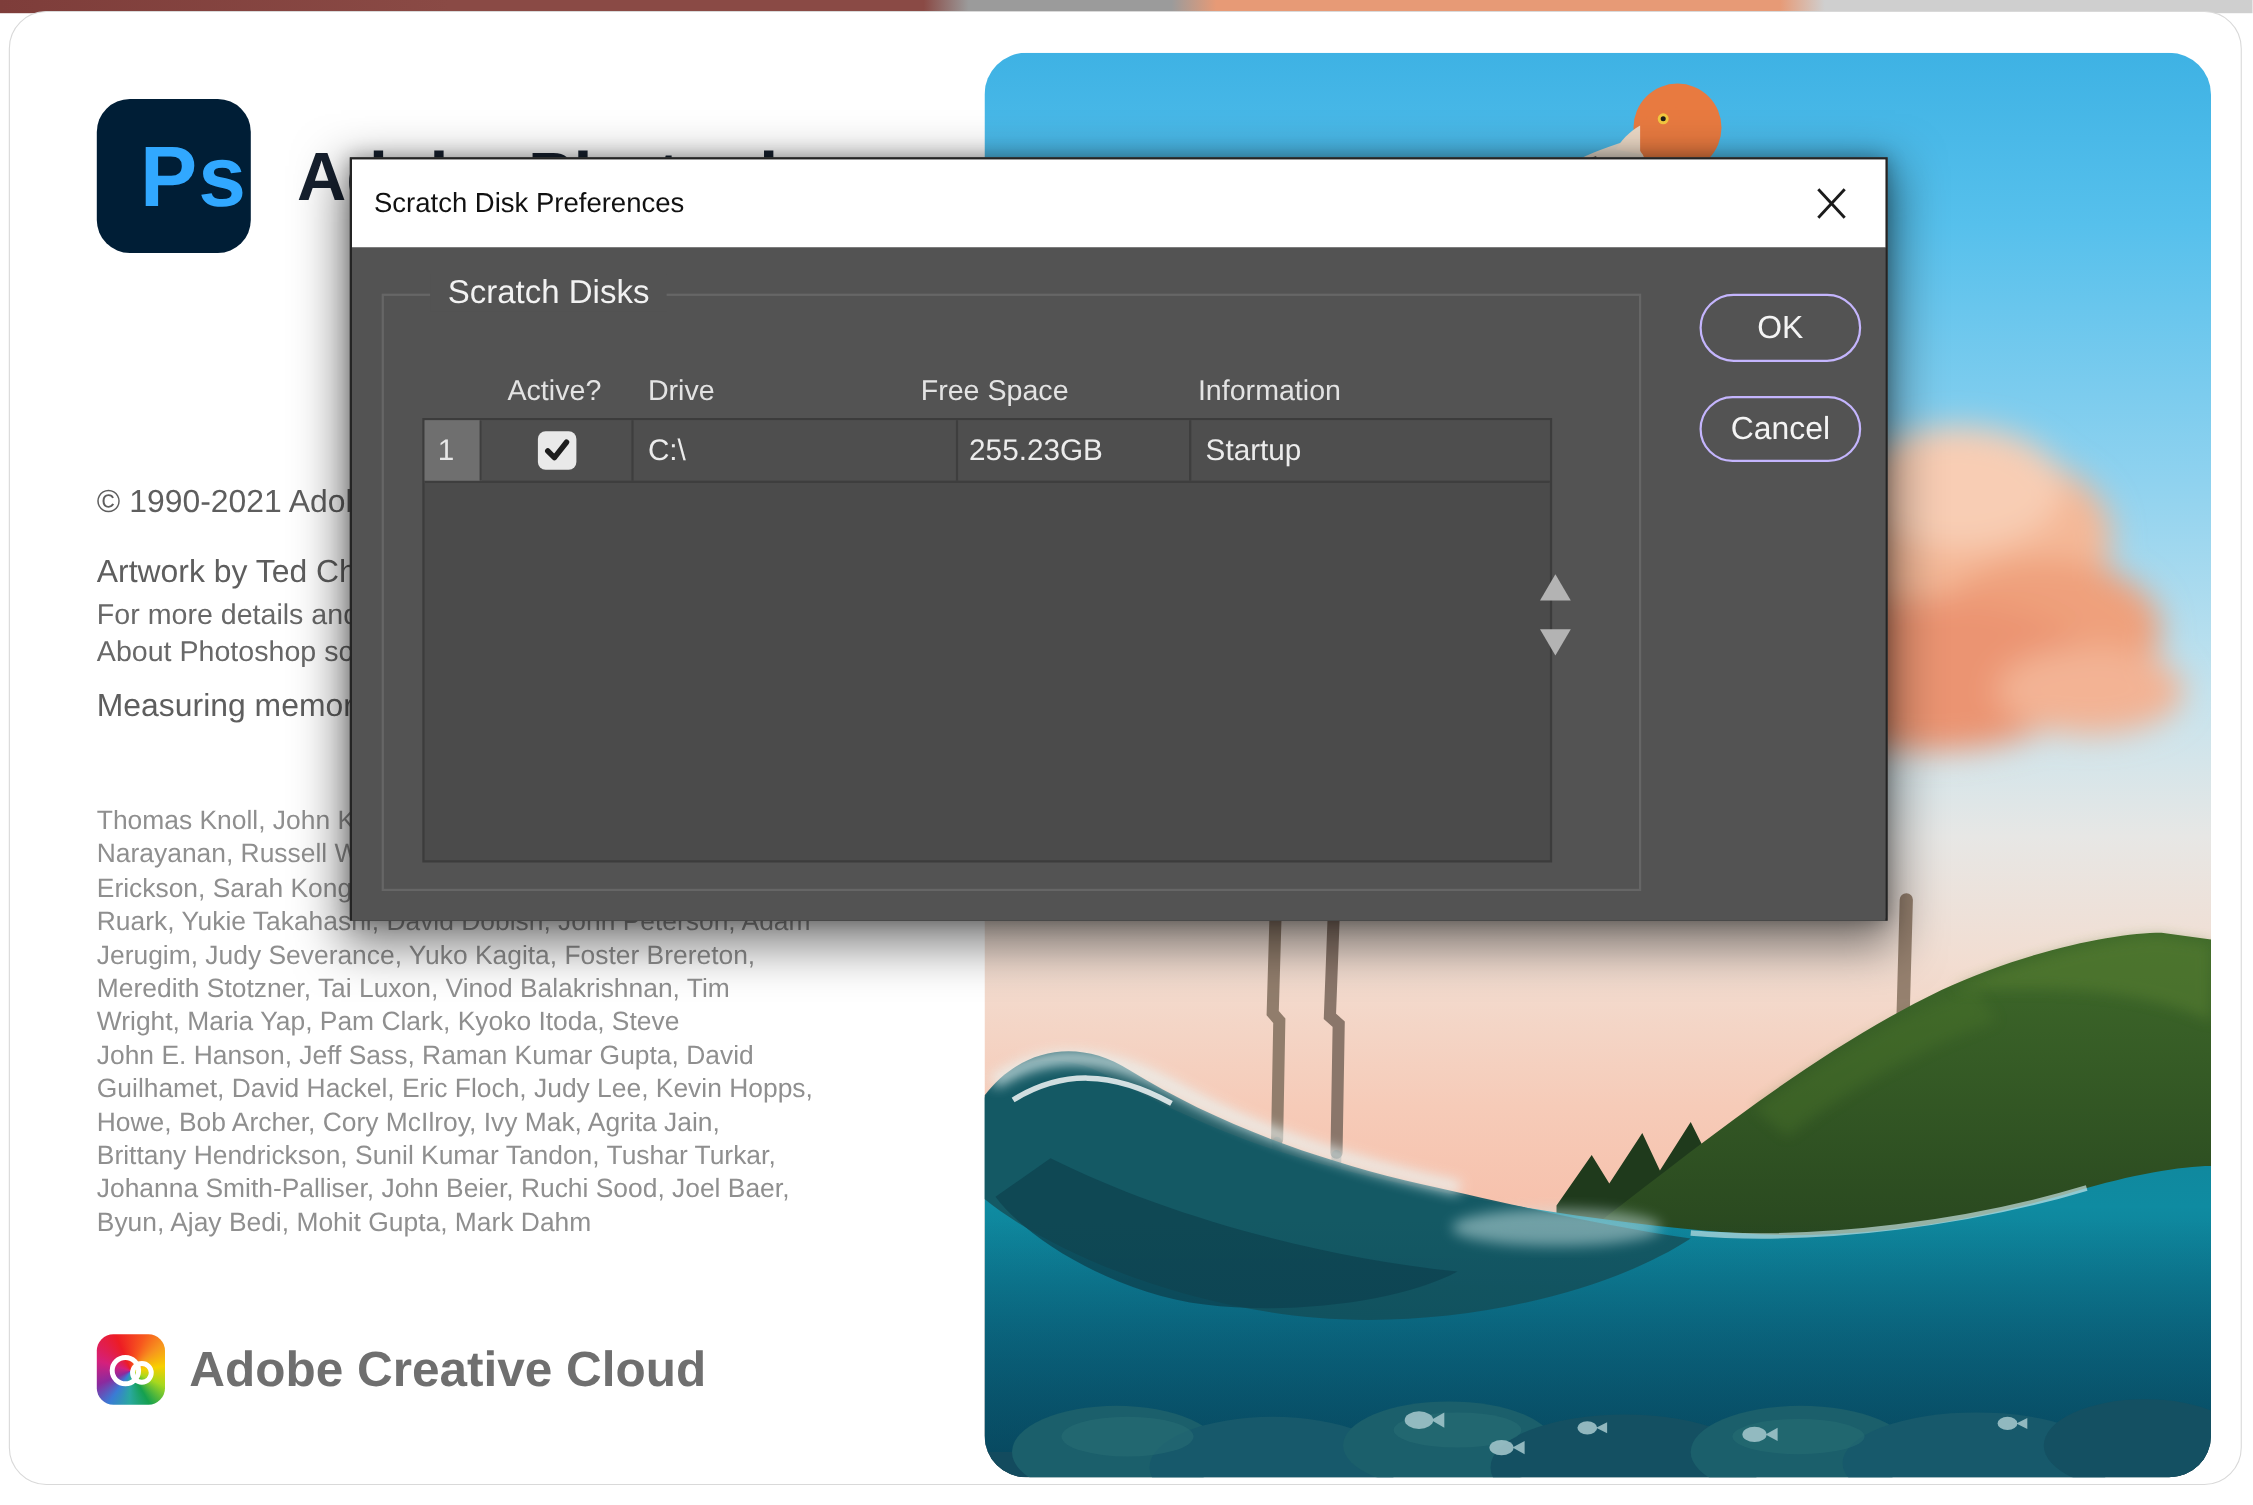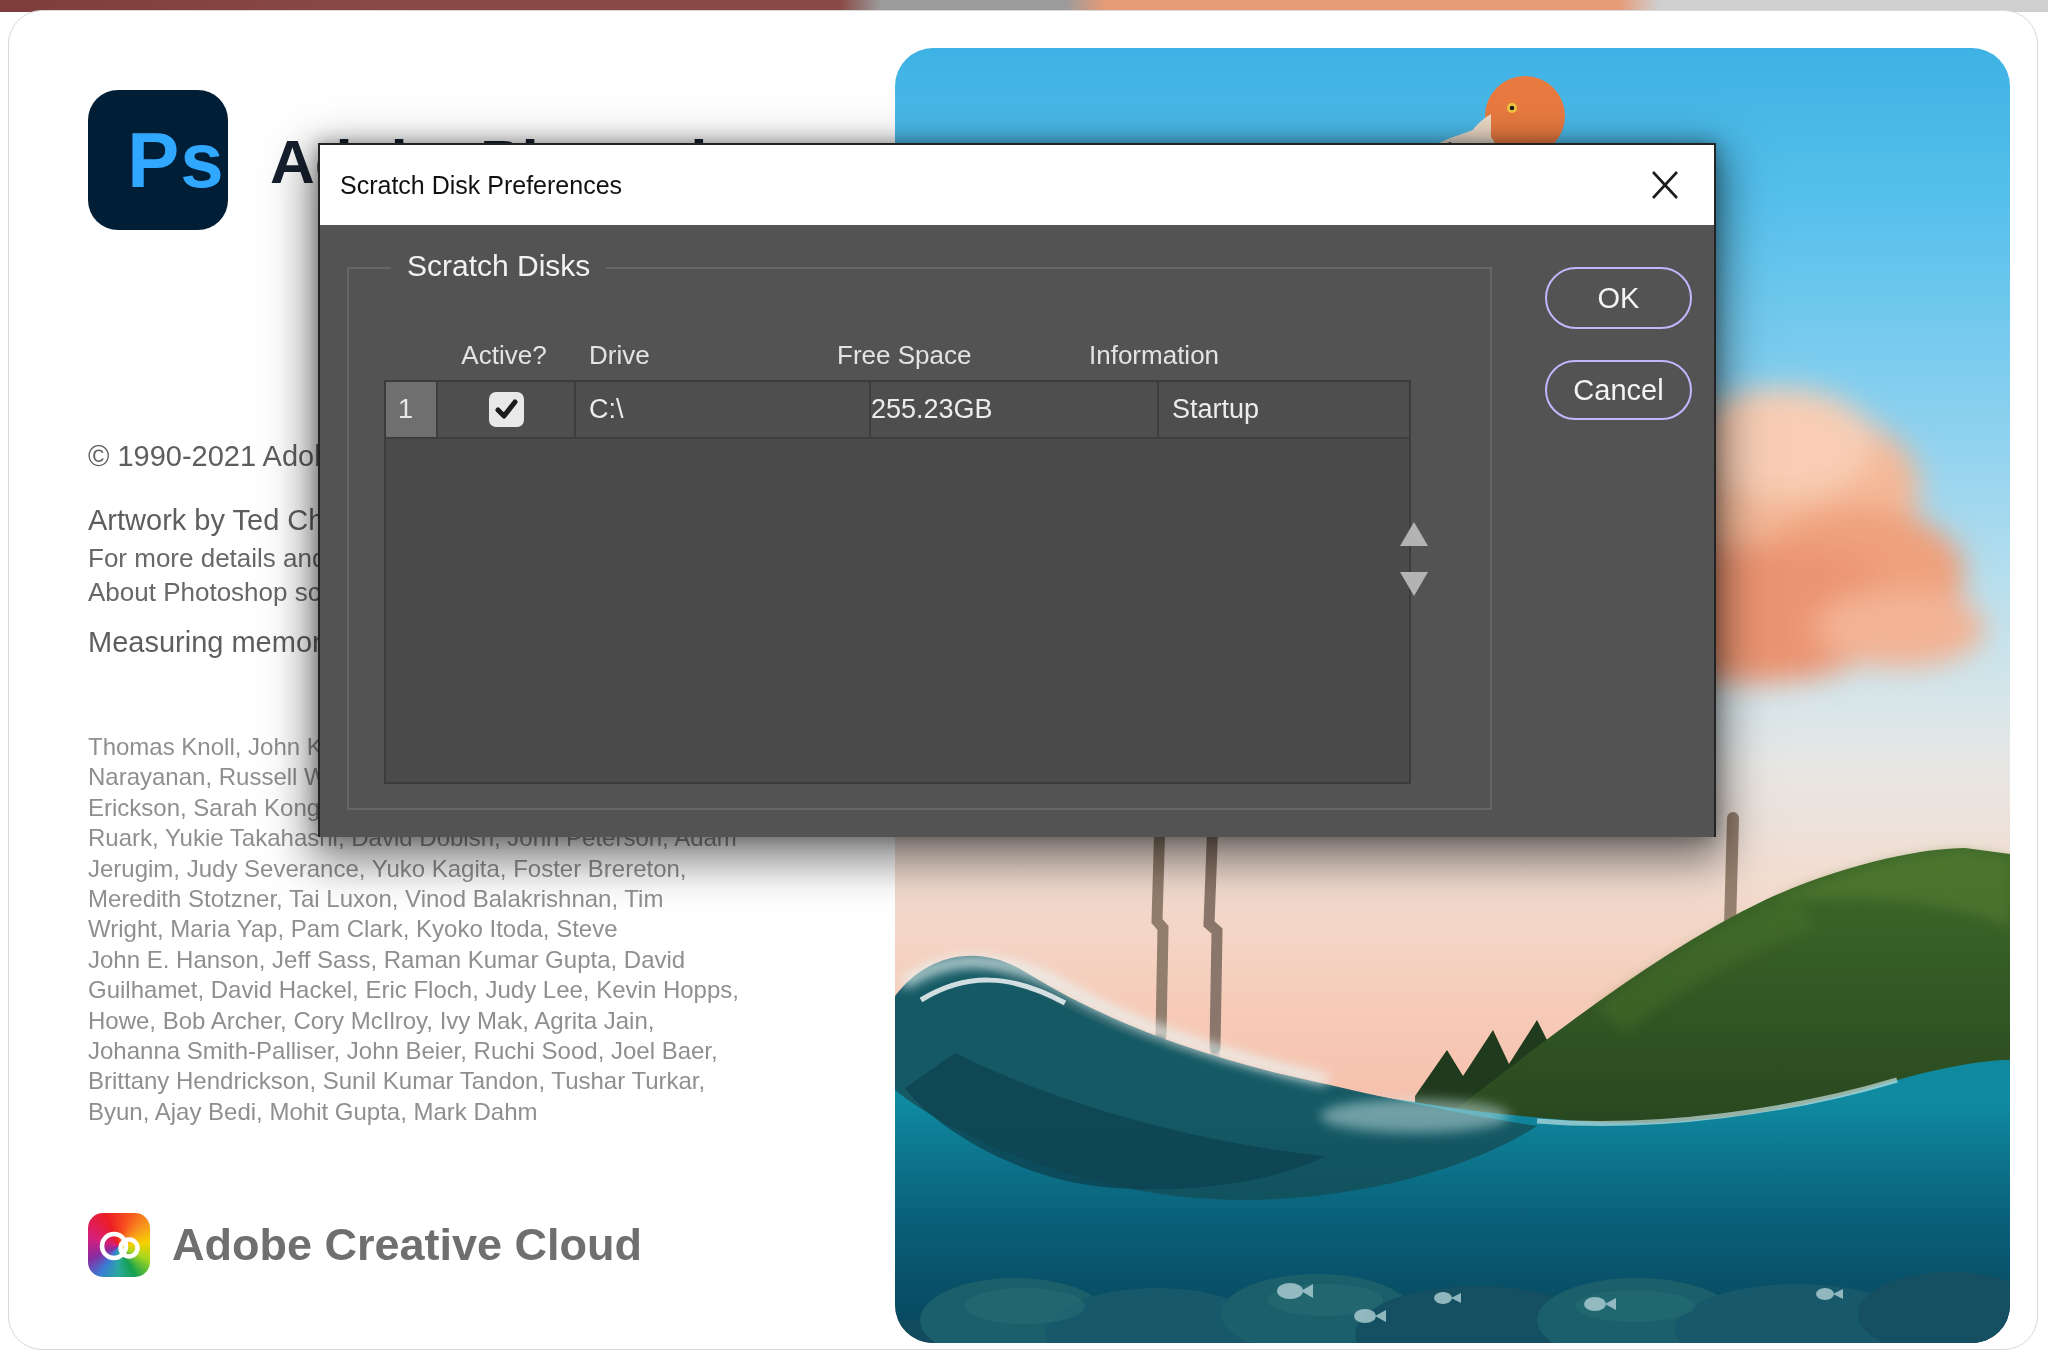--- a/index.html
+++ b/index.html
@@ -55,21 +55,21 @@
   .ch-free { left:488px; }
   .ch-info { left:740px; }
 
   .disk-table { position:absolute; left:35px; top:111px; width:1027px; height:404px;
     background:#4b4b4b; border:2px solid #3c3c3c; }
   .disk-row { display:flex; height:57px; background:#4e4e4e; border-bottom:2px solid #3e3e3e; cursor:default; }
   .cell { border-right:2px solid #3e3e3e; display:flex; align-items:center; font-size:27px; color:#ececec; }
   .c-num { width:52px; background:#6f6f6f; padding-left:12px; color:#e8e8e8; }
   .c-check { width:138px; justify-content:center; }
   .c-drive { width:295px; padding-left:13px; }
-  .c-free { width:288px; }
+  .c-free { width:212px; padding-left:10px; }
   .c-info { flex:1; border-right:none; padding-left:13px; }
 
   .checkbox { width:35px; height:35px; background:#e9e9e9; border-radius:7px;
     display:flex; align-items:center; justify-content:center; cursor:pointer; }
 
   .arrow { position:absolute; width:0; height:0; cursor:pointer; }
   .arrow-up { left:1051px; top:253px; border-left:14px solid transparent; border-right:14px solid transparent; border-bottom:24px solid #b3b3b3; }
   .arrow-down { left:1051px; top:303px; border-left:14px solid transparent; border-right:14px solid transparent; border-top:24px solid #b3b3b3; }
 
   .dlg-btn { position:absolute; left:1225px; width:147px; border:2px solid #c4b5fd; border-radius:33px;
@@ -225,22 +225,22 @@
     <div>Thomas Knoll, John Knoll, Mark Hamburg, Seetharaman</div>
     <div>Narayanan, Russell Williams, Jackie Lincoln-Owyang, Alan</div>
     <div>Erickson, Sarah Kong, Jerry Harris, Mike Shaw, Thomas</div>
     <div>Ruark, Yukie Takahashi, David Dobish, John Peterson, Adam</div>
     <div>Jerugim, Judy Severance, Yuko Kagita, Foster Brereton,</div>
     <div>Meredith Stotzner, Tai Luxon, Vinod Balakrishnan, Tim</div>
     <div>Wright, Maria Yap, Pam Clark, Kyoko Itoda, Steve</div>
     <div>John E. Hanson, Jeff Sass, Raman Kumar Gupta, David</div>
     <div>Guilhamet, David Hackel, Eric Floch, Judy Lee, Kevin Hopps,</div>
     <div>Howe, Bob Archer, Cory McIlroy, Ivy Mak, Agrita Jain,</div>
+    <div>Brittany Hendrickson, Sunil Kumar Tandon, Tushar Turkar,</div>
     <div>Johanna Smith-Palliser, John Beier, Ruchi Sood, Joel Baer,</div>
-    <div>Brittany Hendrickson, Sunil Kumar Tandon, Tushar Turkar,</div>
     <div>Byun, Ajay Bedi, Mohit Gupta, Mark Dahm</div>
   </div>
 
   <div class="footer">
     <div class="cc-logo">
       <svg width="62" height="64" viewBox="0 0 62 64" style="position:absolute;left:0;top:0;">
         <g fill="none" stroke="#ffffff" stroke-width="4.5">
           <circle cx="26" cy="33" r="12"></circle>
           <circle cx="41" cy="35" r="8.5"></circle>
         </g>

